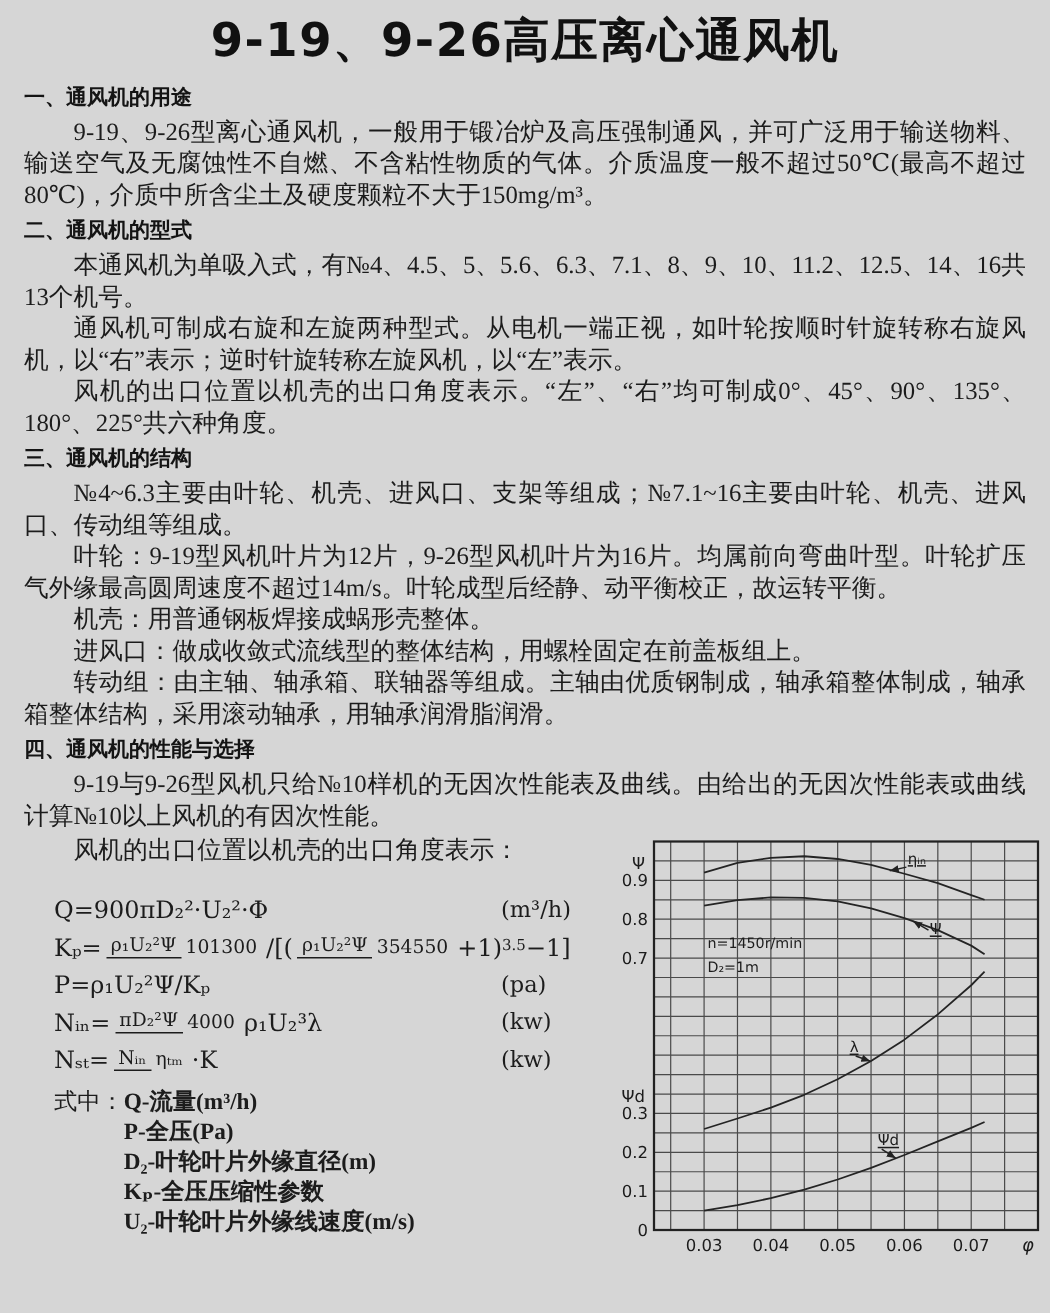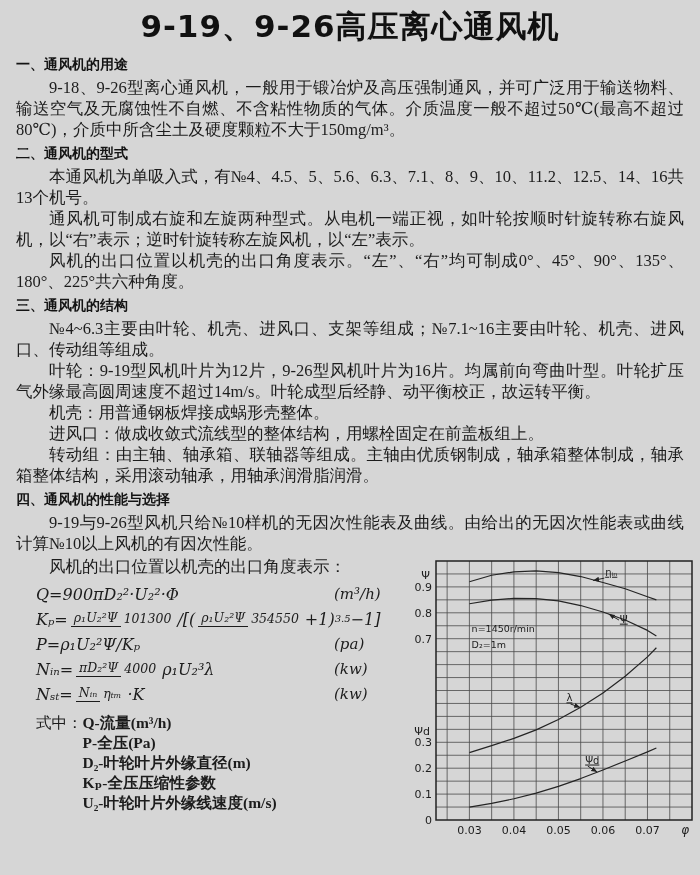--- a/index.html
+++ b/index.html
@@ -18,21 +18,21 @@
     font-family:"DejaVu Sans","Liberation Sans",sans-serif;
     font-size:14px;font-weight:bold;margin:5px 0 3px 0;color:#141414;
   }
   .body-p{
     font-size:16.5px;line-height:21px;margin:0;
     text-indent:2em;text-align:justify;
   }
   .bottom{display:flex;margin-top:2px;}
   .left-col{width:384px;flex:0 0 384px;}
   .right-col{width:300px;flex:0 0 300px;margin-left:0px;}
-  .formulas{margin:6px 0 6px 20px;font-size:16px;font-family:"DejaVu Serif","Liberation Serif",serif;font-style:italic;}
+  .formulas{margin:18px 0 6px 20px;font-size:16px;font-family:"DejaVu Serif","Liberation Serif",serif;}
   .formula{display:flex;align-items:center;margin:3px 0;min-height:22px;}
   .f-body{display:flex;align-items:center;white-space:nowrap;}
   .f-unit{margin-left:auto;width:66px;text-align:left;font-size:15px;}
   .frac{display:inline-flex;align-items:center;
         margin:0 3px;font-size:12.5px;line-height:1.15;}
   .frac .num{border-bottom:1px solid #1c1c1c;padding:0 3px;}
   .frac .den{padding:0 3px;}
   .formula sup{font-size:10px;line-height:0;}
   .where{font-size:15.5px;line-height:20px;margin:8px 0 0 20px;}
   .where-row{display:flex;}
@@ -41,21 +41,21 @@
   svg text{font-family:"DejaVu Sans","Liberation Sans",sans-serif;fill:#1c1c1c;}
 </style>
 </head>
 <body>
 
 <div class="page">
 
   <h1 class="title">9-19、9-26高压离心通风机</h1>
 
   <h2 class="sec-heading">一、通风机的用途</h2>
-  <p class="body-p">9-18、9-26型离心通风机，一般用于锻冶炉及高压强制通风，并可广泛用于输送物料、输送空气及无腐蚀性不自燃、不含粘性物质的气体。介质温度一般不超过50℃(最高不超过80℃)，介质中所含尘土及硬度颗粒不大于150mg/m³。</p>
+  <p class="body-p">9-19、9-26型离心通风机，一般用于锻冶炉及高压强制通风，并可广泛用于输送物料、输送空气及无腐蚀性不自燃、不含粘性物质的气体。介质温度一般不超过50℃(最高不超过80℃)，介质中所含尘土及硬度颗粒不大于150mg/m³。</p>
 
   <h2 class="sec-heading">二、通风机的型式</h2>
   <p class="body-p">本通风机为单吸入式，有№4、4.5、5、5.6、6.3、7.1、8、9、10、11.2、12.5、14、16共13个机号。</p>
   <p class="body-p">通风机可制成右旋和左旋两种型式。从电机一端正视，如叶轮按顺时针旋转称右旋风机，以“右”表示；逆时针旋转称左旋风机，以“左”表示。</p>
   <p class="body-p">风机的出口位置以机壳的出口角度表示。“左”、“右”均可制成0°、45°、90°、135°、180°、225°共六种角度。</p>
 
   <h2 class="sec-heading">三、通风机的结构</h2>
   <p class="body-p">№4~6.3主要由叶轮、机壳、进风口、支架等组成；№7.1~16主要由叶轮、机壳、进风口、传动组等组成。</p>
   <p class="body-p">叶轮：9-19型风机叶片为12片，9-26型风机叶片为16片。均属前向弯曲叶型。叶轮扩压气外缘最高圆周速度不超过14m/s。叶轮成型后经静、动平衡校正，故运转平衡。</p>
   <p class="body-p">机壳：用普通钢板焊接成蜗形壳整体。</p>

